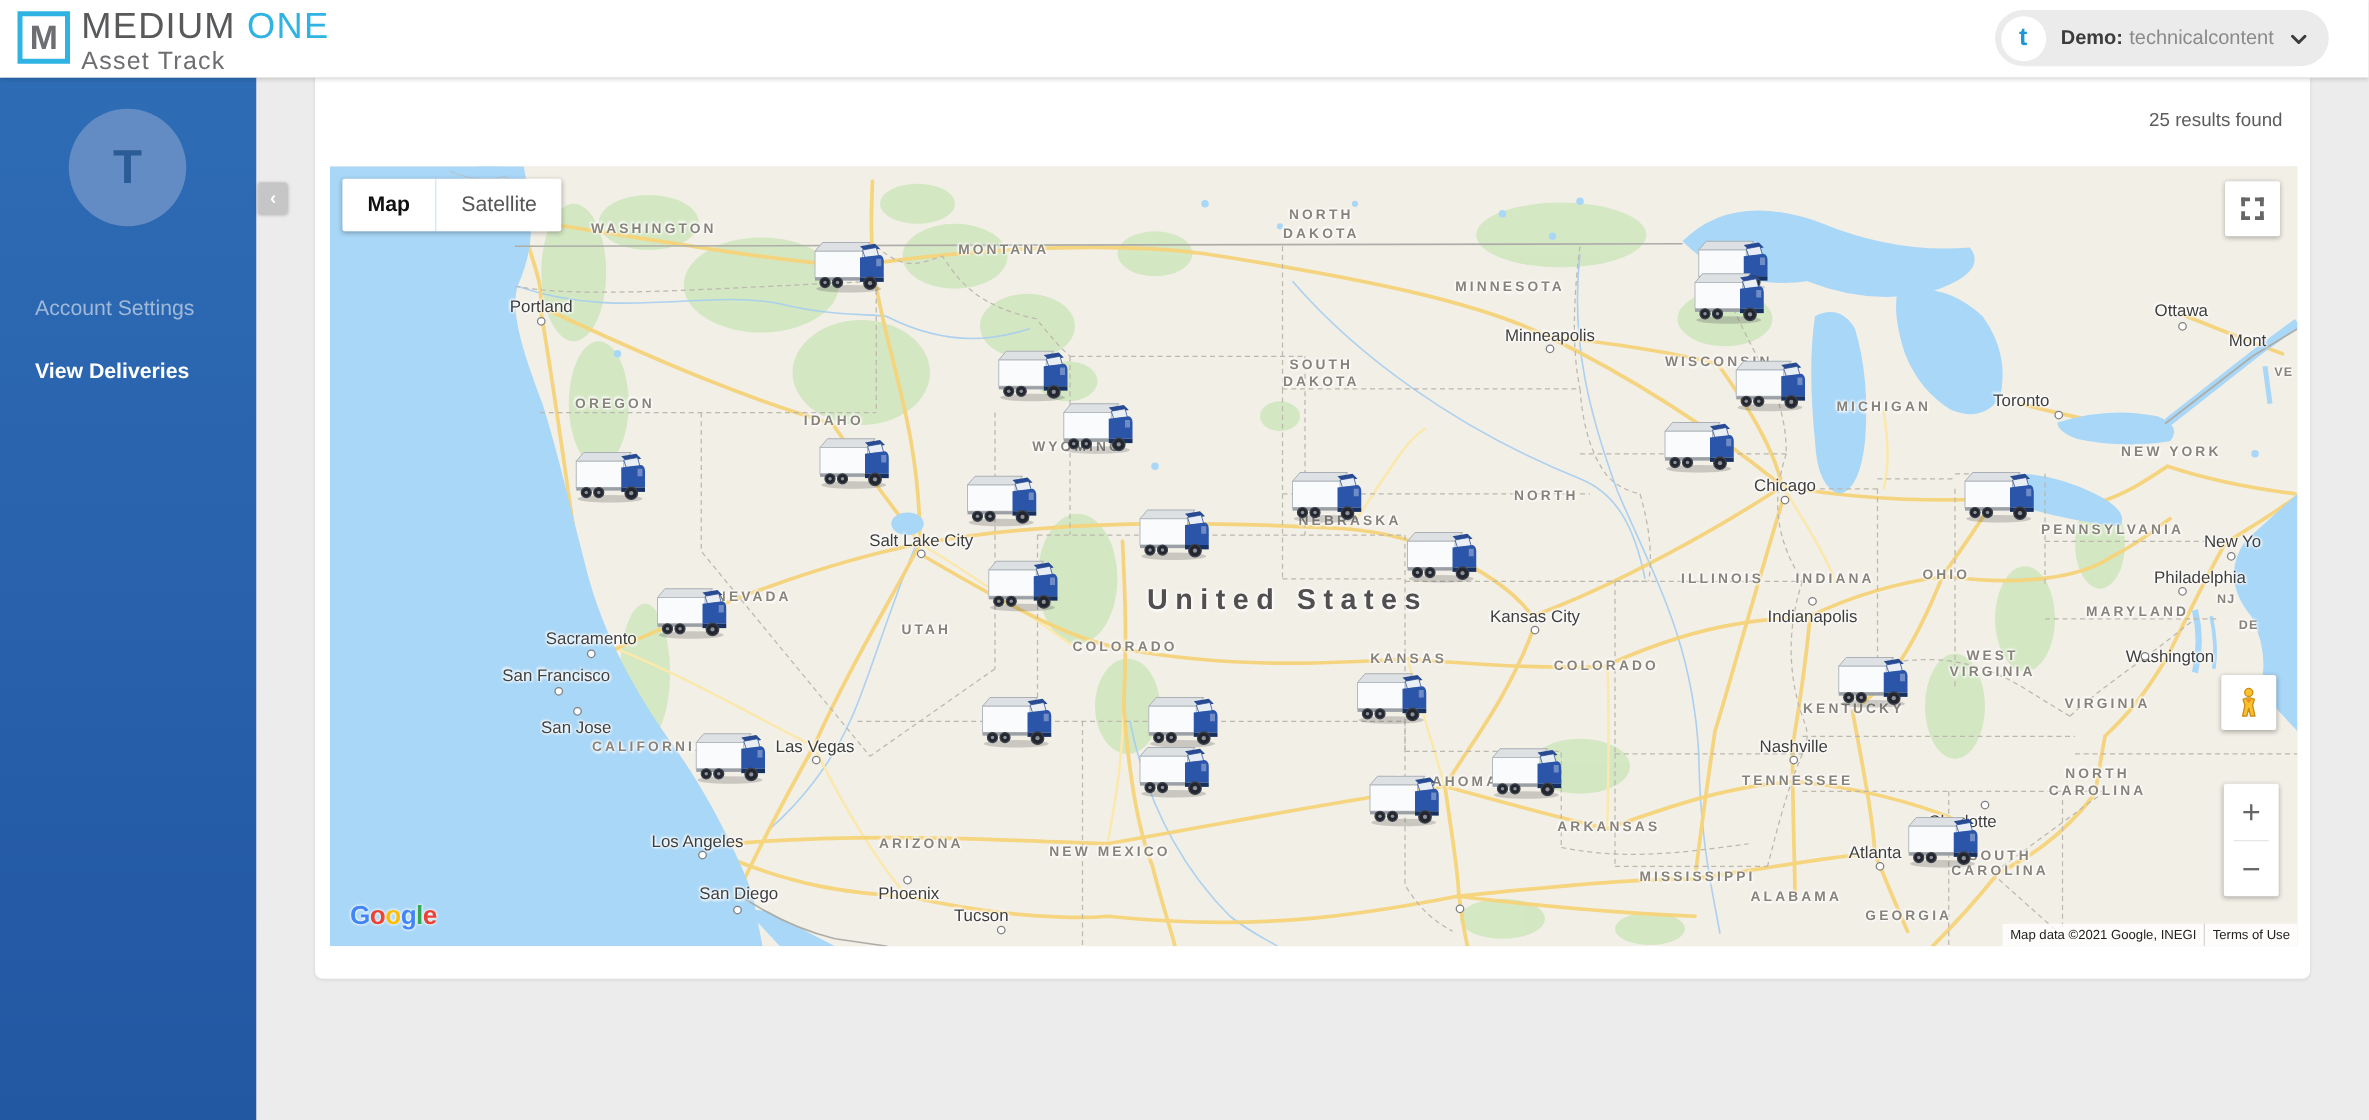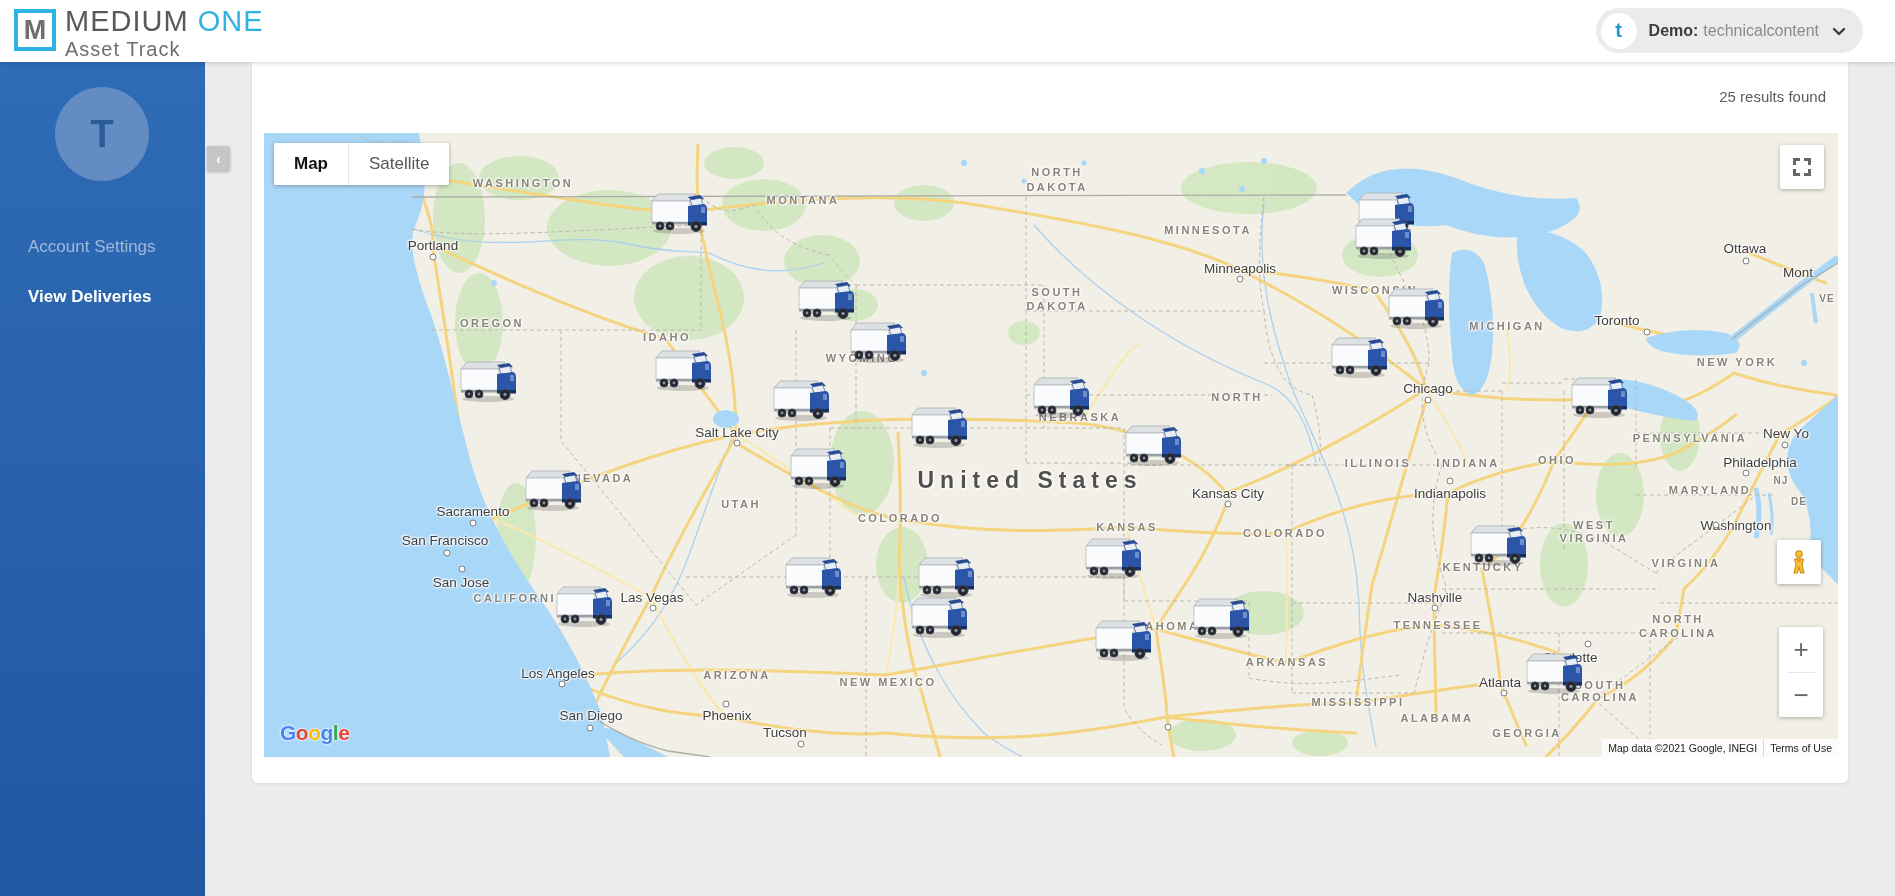--- a/index.html
+++ b/index.html
@@ -298,21 +298,21 @@
           <span class="slabel" style="left: 893px; top: 493px;">OKLAHOMA</span>
           <span class="slabel" style="left: 1023px; top: 529px;">ARKANSAS</span>
           <span class="slabel" style="left: 1094px; top: 569px;">MISSISSIPPI</span>
           <span class="slabel" style="left: 1173px; top: 585px;">ALABAMA</span>
           <span class="slabel" style="left: 1263px; top: 600px;">GEORGIA</span>
           <span class="slabel" style="left: 1174px; top: 492px;">TENNESSEE</span>
           <span class="slabel" style="left: 1219px; top: 434px;">KENTUCKY</span>
           <span class="slabel" style="left: 1114px; top: 330px;">ILLINOIS</span>
           <span class="slabel" style="left: 1204px; top: 330px;">INDIANA</span>
           <span class="slabel" style="left: 1293px; top: 327px;">OHIO</span>
-          <span class="slabel" style="left: 1426px; top: 305px;">PENNSYLVANIA</span>
+          <span class="slabel" style="left: 1426px; top: 291px;">PENNSYLVANIA</span>
           <span class="slabel" style="left: 1473px; top: 229px;">NEW YORK</span>
           <span class="slabel" style="left: 1330px; top: 392px;">WEST</span>
           <span class="slabel" style="left: 1330px; top: 405px;">VIRGINIA</span>
           <span class="slabel" style="left: 1422px; top: 430px;">VIRGINIA</span>
           <span class="slabel" style="left: 1414px; top: 486px;">NORTH</span>
           <span class="slabel" style="left: 1414px; top: 500px;">CAROLINA</span>
           <span class="slabel" style="left: 1336px; top: 552px;">SOUTH</span>
           <span class="slabel" style="left: 1336px; top: 564px;">CAROLINA</span>
           <span class="slabel" style="left: 1446px; top: 357px;">MARYLAND</span>
           <span class="slabel small" style="left: 1517px; top: 347px;">NJ</span>

